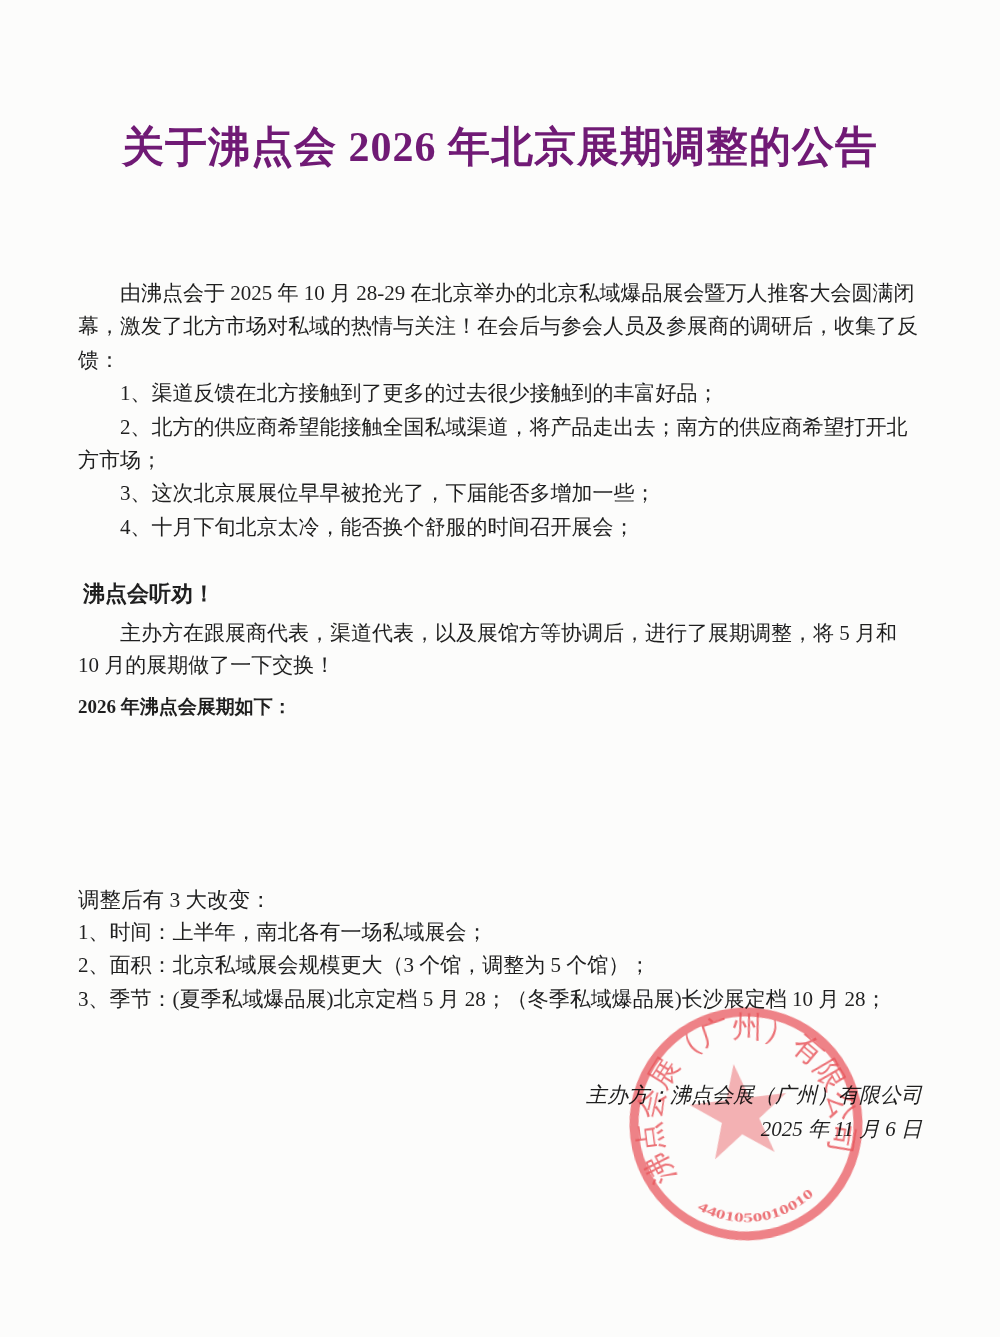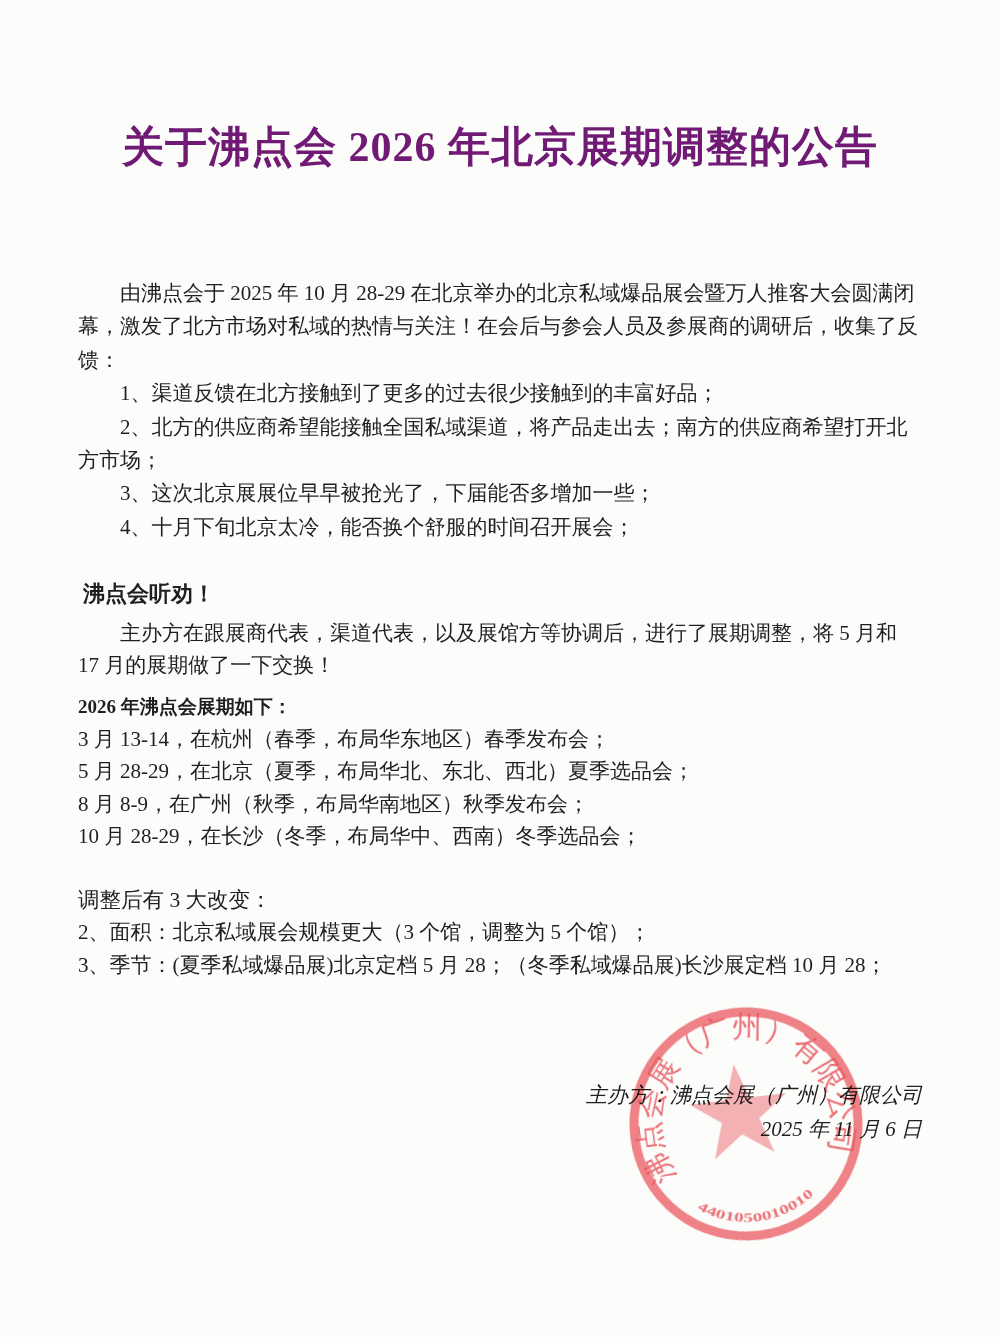--- a/index.html
+++ b/index.html
@@ -97,35 +97,30 @@
         <div class="ln">方市场；</div>
         <div class="ln">　　3、这次北京展展位早早被抢光了，下届能否多增加一些；</div>
         <div class="ln">　　4、十月下旬北京太冷，能否换个舒服的时间召开展会；</div>
       </div>
   </div>
 
   <div class="abs h2">沸点会听劝！</div>
 
   <div class="abs body-block para2-block">
       <div class="ln">　　主办方在跟展商代表，渠道代表，以及展馆方等协调后，进行了展期调整，将 5 月和</div>
-      <div class="ln">17 月的展期做了一下交换！</div>
+      <div class="ln">10 月的展期做了一下交换！</div>
     </div>
 
   <div class="abs sched-head">2026 年沸点会展期如下：</div>
 
-  <div class="abs body-block sched-block">
-      <div class="ln">3 月 13-14，在杭州（春季，布局华东地区）春季发布会；</div>
-      <div class="ln">5 月 28-29，在北京（夏季，布局华北、东北、西北）夏季选品会；</div>
-      <div class="ln">8 月 8-9，在广州（秋季，布局华南地区）秋季发布会；</div>
-      <div class="ln">10 月 28-29，在长沙（冬季，布局华中、西南）冬季选品会；</div>
-    </div>
 
   <div class="abs changes-head">调整后有 3 大改变：</div>
 
   <div class="abs body-block changes-block">
+      <div class="ln">1、时间：上半年，南北各有一场私域展会；</div>
       <div class="ln">2、面积：北京私域展会规模更大（3 个馆，调整为 5 个馆）；</div>
       <div class="ln">3、季节：(夏季私域爆品展)北京定档 5 月 28；（冬季私域爆品展)长沙展定档 10 月 28；</div>
     </div>
 
   <div class="abs signature-block">
     <div class="ln">主办方：沸点会展（广州）有限公司</div>
     <div class="ln">2025 年 11 月 6 日</div>
   </div>
 
   <div class="abs stamp-wrap">

